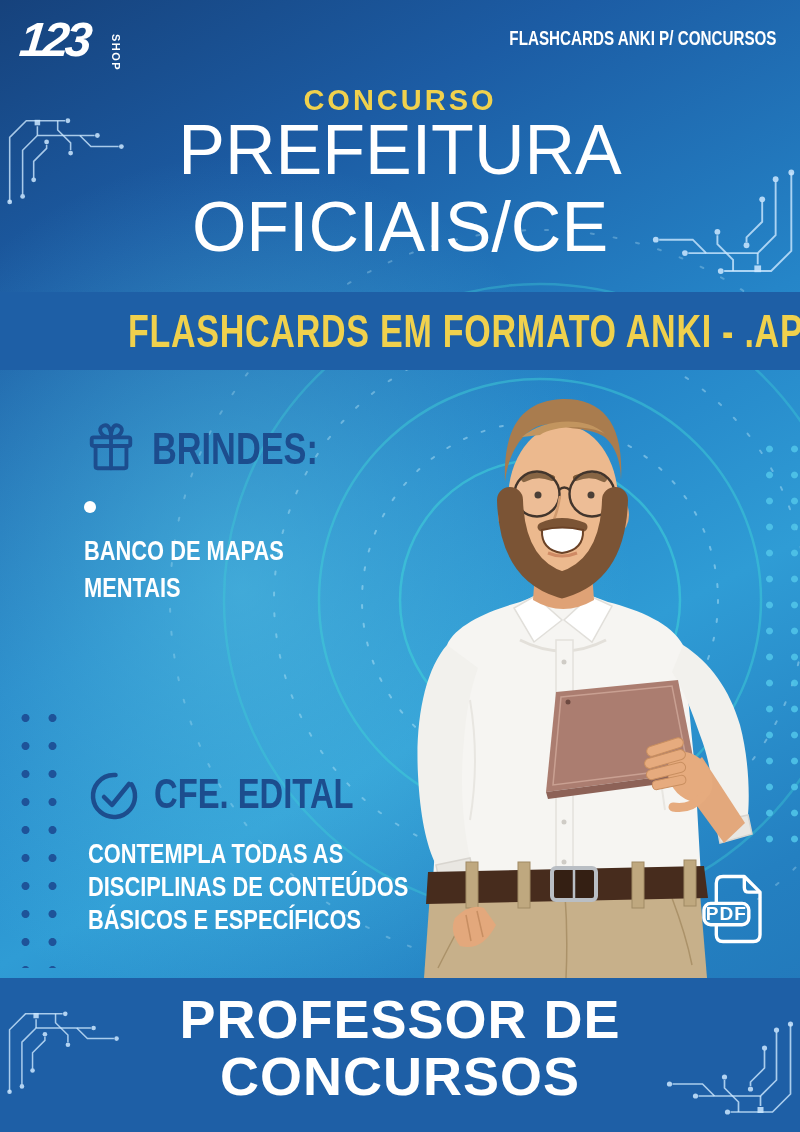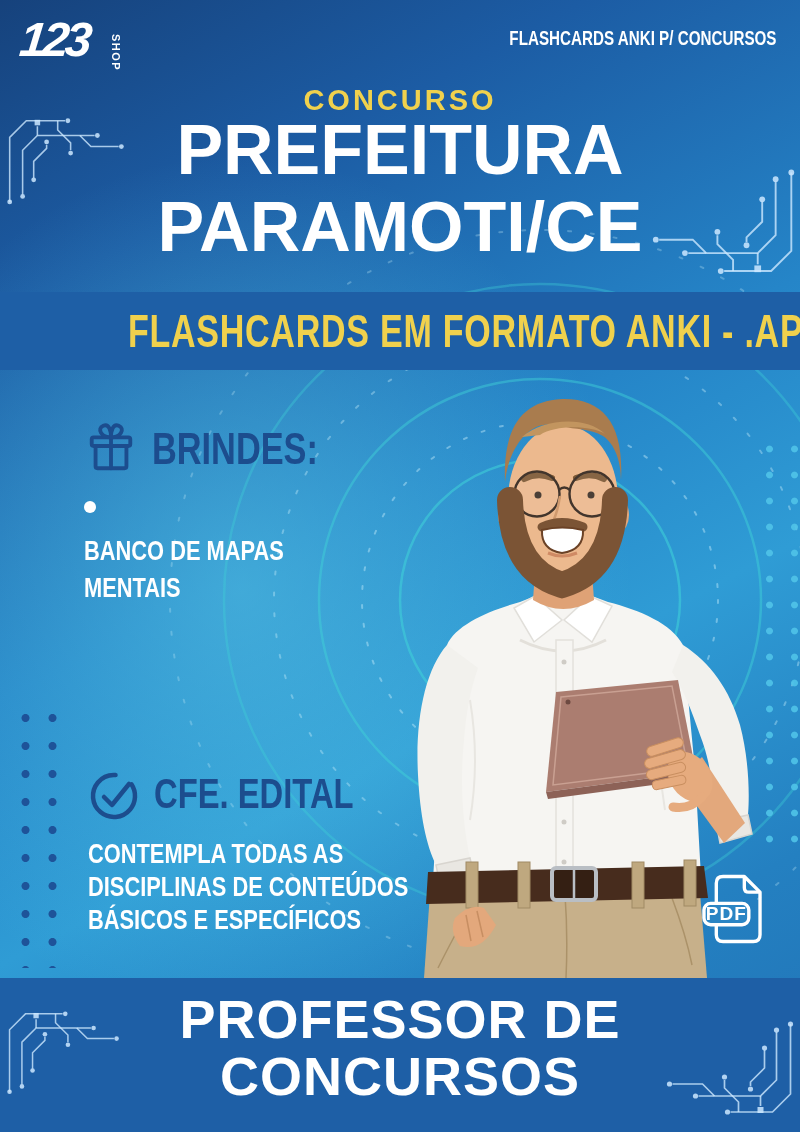--- a/index.html
+++ b/index.html
@@ -26,21 +26,21 @@
   .circ circle,.circ rect{fill:rgba(205,232,255,.85);stroke:none;}
   svg.circuit{z-index:2;}
   
   .logo{left:20px;top:12px;color:#fff;z-index:4;width:110px;height:70px;}
   .logo-number{font-size:48px;font-weight:800;font-style:italic;letter-spacing:-4px;transform:skewX(-6deg);display:inline-block;}
   .logo-shop{position:absolute;left:90px;top:22px;font-size:11px;font-weight:700;letter-spacing:1.5px;writing-mode:vertical-rl;}
   .tagline{right:24px;top:27px;color:#fff;font-size:20px;font-weight:700;z-index:4;}
   
   .kicker{left:0;top:84px;width:100%;text-align:center;color:var(--c-accent-yellow,#F2D24B);
     font-size:29px;font-weight:800;letter-spacing:3px;z-index:4;}
-  .title{left:0;top:112px;width:100%;text-align:center;color:#fff;font-size:70px;line-height:77px;font-weight:700;z-index:4;}
+  .title{left:0;top:112px;width:100%;text-align:center;color:#fff;font-size:70px;line-height:77px;font-weight:400;z-index:4;}
   
   .banner{left:0;top:292px;width:800px;height:78px;background:var(--c-band-blue,#1E5FA6);z-index:4;}
   .banner-line{width:100%;text-align:center;line-height:78px;font-size:46px;font-weight:700;color:var(--c-accent-yellow,#F2D24B);}
   
   .benefits{left:84px;top:420px;z-index:4;color:#fff;}
   .benefits-head{display:flex;align-items:flex-end;gap:14px;}
   .benefits-title{font-size:44px;font-weight:700;color:var(--c-navy,#1C4D8E);}
   .blist{list-style:none;margin:16px 0 0 0;padding:0;}
   .blist li{display:flex;gap:19px;margin-bottom:11px;align-items:flex-start;flex-direction:column;}
   .bdot{width:12px;height:12px;border-radius:50%;background:#fff;margin-top:11px;flex:0 0 auto;}
@@ -205,21 +205,21 @@
     <span class="logo-number">123</span>
     <span class="logo-shop">SHOP</span>
   </div>
   <div class="abs kicker">CONCURSO</div>
 
   <div class="abs tagline">
     <span class="cxr">FLASHCARDS ANKI P/ CONCURSOS</span>
   </div>
   <div class="abs title">
     <div>PREFEITURA</div>
-    <div>PARAMOTI/CE</div>
+    <div>OFICIAIS/CE</div>
   </div>
 
   <div class="abs banner">
     <div class="banner-line"><span class="cxc">FLASHCARDS EM FORMATO ANKI - .APKG</span></div>
   </div>
 
   <div class="abs benefits">
     <div class="benefits-head">
       <svg width="54" height="54" viewBox="0 0 56 56" class="icon-navy">
         <rect x="12" y="27" width="32" height="23" rx="2"></rect>

